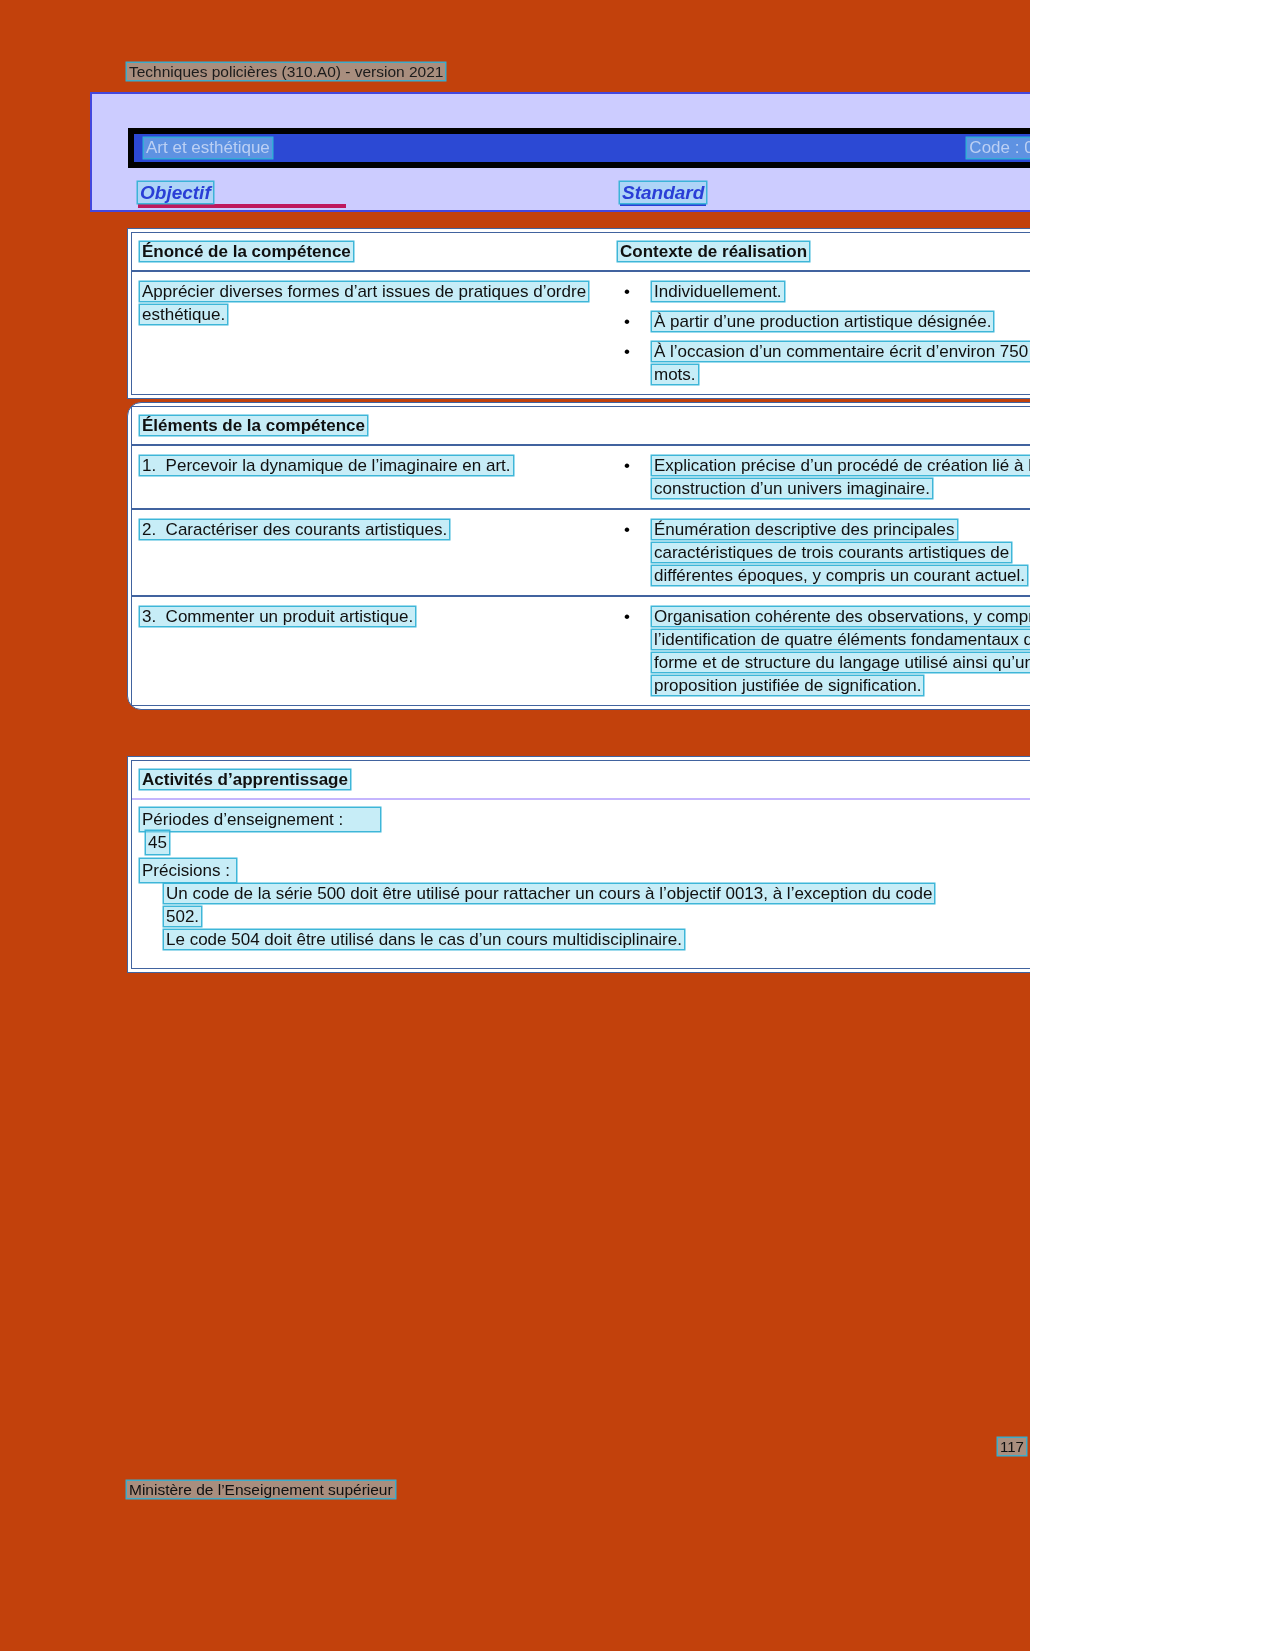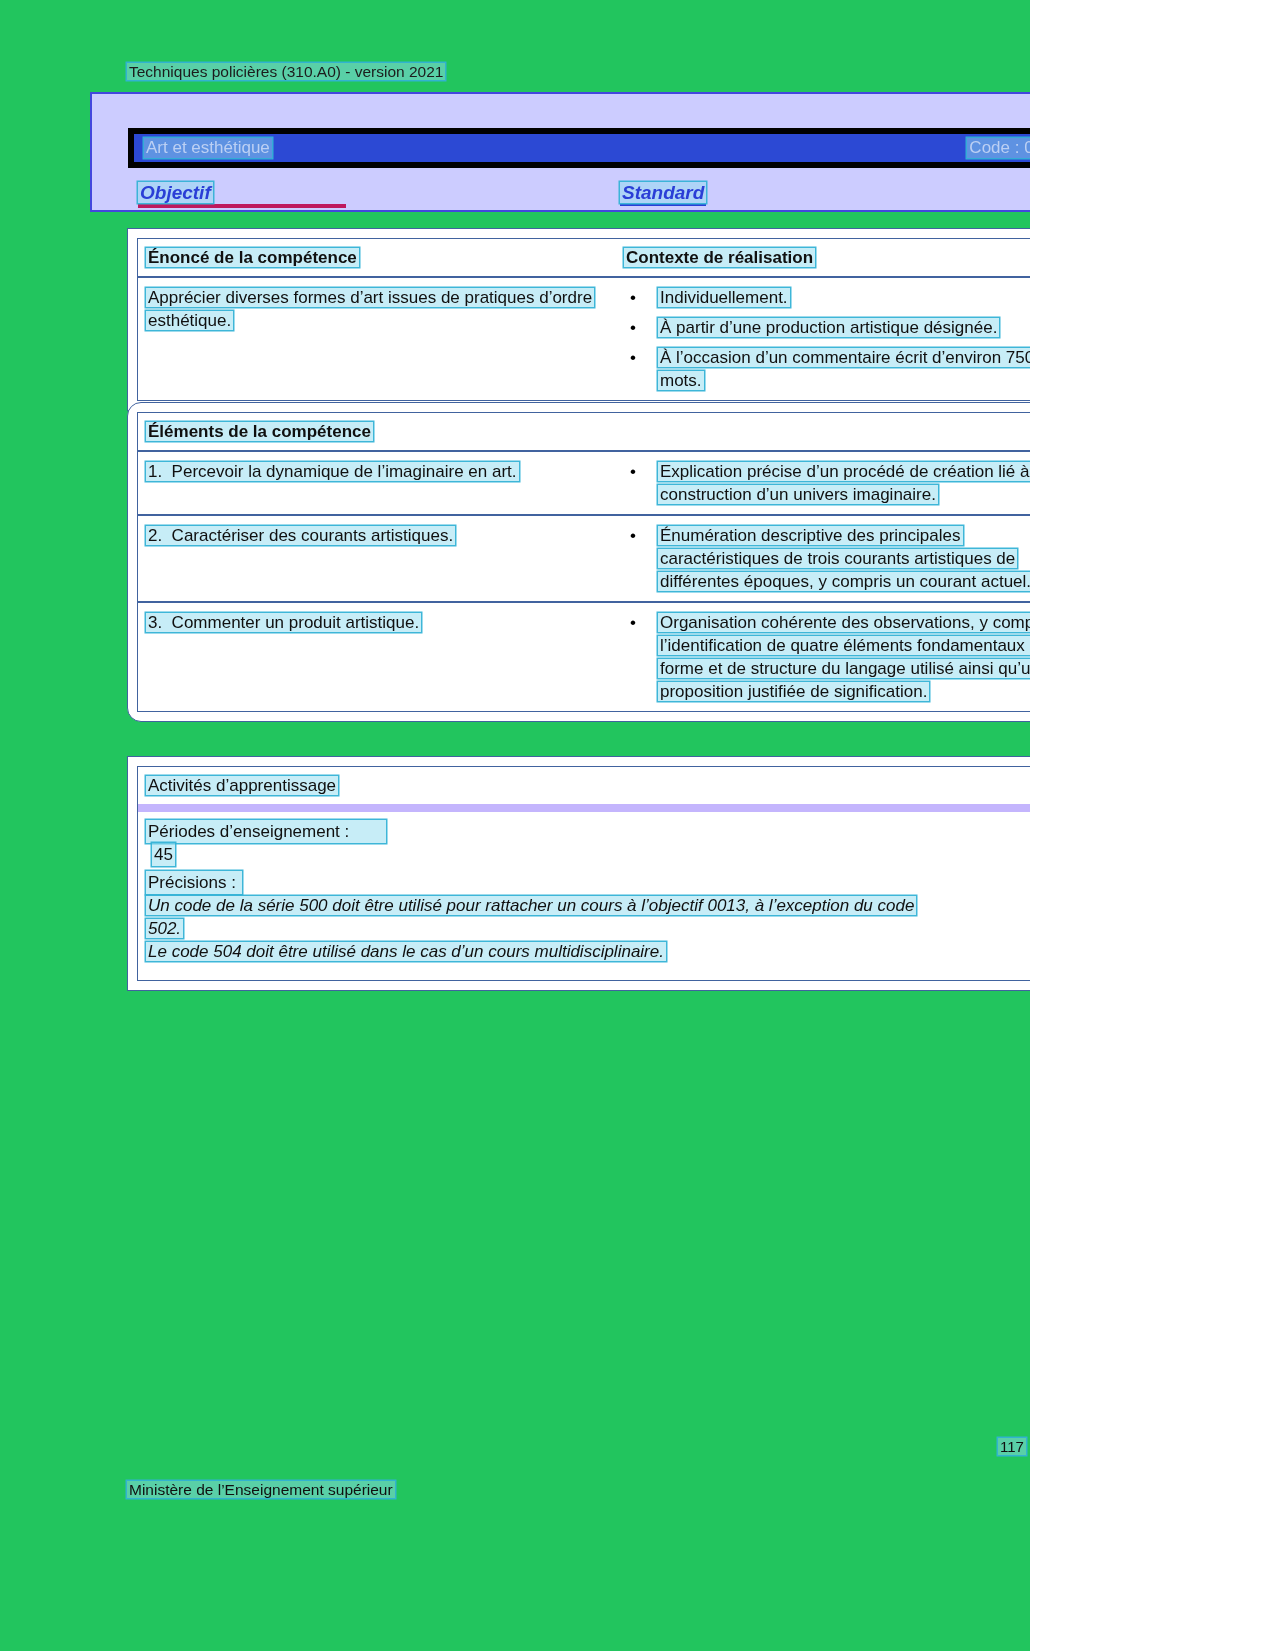--- a/index.html
+++ b/index.html
@@ -1,20 +1,20 @@
 <!DOCTYPE html>
 <html><head>
 <meta charset="utf-8">
 <style>
   html, body { margin: 0; padding: 0; background: #ffffff; }
   .page {
     position: relative;
     width: 1030px;
     height: 1651px;
-    background: #22c55e;
+    background: #c2410c;
     font-family: "Liberation Sans", sans-serif;
     color: #101010;
     overflow: hidden;
   }
   
   .hl {
     background: rgba(143, 220, 240, 0.5);
     box-shadow: 0 0 0 1.5px rgba(52, 178, 214, 0.95);
     padding: 0 2px;
     -webkit-box-decoration-break: clone;
@@ -43,21 +43,21 @@
   }
   .heading { font-size: 19px; font-weight: bold; font-style: italic; color: #2a3ed6; line-height: 22px; }
   .heading-objectif { position: absolute; left: 46px; top: 88px; width: 208px; border-bottom: 4px solid #be185d; font-style: italic; }
   .heading-standard { position: absolute; left: 528px; top: 88px; border-bottom: 2px solid #2a3ed6; }
 
   
   .tbl {
     position: absolute; left: 127px; width: 956px;
     background: #ffffff;
     border: 1px solid #41639f;
-    padding: 9px;
+    padding: 3px;
     box-sizing: border-box;
   }
   .tbl-inner { border: 1px solid #41639f; }
   .tbl-head {
     display: grid; grid-template-columns: 478px 1fr;
     padding: 7px 8px;
     border-bottom: 2px solid #41639f;
     font-weight: bold; font-size: 17px; line-height: 23px;
   }
   .tbl-row {
@@ -69,28 +69,28 @@
   .cell-left { padding-right: 10px; }
   .bullet-item { display: flex; align-items: flex-start; margin-bottom: 7px; }
   .bullet-item:last-child { margin-bottom: 0; }
   .bullet { flex: 0 0 28px; padding-left: 6px; line-height: 23px; color: #000; }
   .bullet-text { max-width: 420px; }
 
   .tbl1 { top: 228px; }
   .tbl2 { top: 402px; border-radius: 14px; }
   .act  { top: 756px; }
 
-  .act-head { padding: 7px 8px; border-bottom: 8px solid #c4b5fd; font-weight: normal; font-size: 17px; line-height: 23px; }
+  .act-head { padding: 7px 8px; border-bottom: 2px solid #c4b5fd; font-weight: bold; font-size: 17px; line-height: 23px; }
   .act-body { padding: 8px 8px 12px; font-size: 17px; line-height: 23px; }
   .act-row { display: flex; align-items: flex-start; margin-bottom: 5px; flex-direction: column; }
   .lbl-periodes { display: inline-block; width: 240px; box-sizing: border-box; }
   .lbl-small { display: inline-block; width: 96px; box-sizing: border-box; }
   .val-periodes { margin-left: 6px; }
   .val-unites { margin-left: 24px; }
-  .precisions-text { max-width: 790px; font-style: italic; }
+  .precisions-text { margin-left: 24px; max-width: 790px; }
 
   .page-num { position: absolute; left: 998px; top: 1438px; font-size: 15px; }
   .doc-footer { position: absolute; left: 127px; top: 1481px; font-size: 15.5px; }
 </style>
 </head>
 <body>
 
 <div class="page">
 
   <div class="doc-header">

